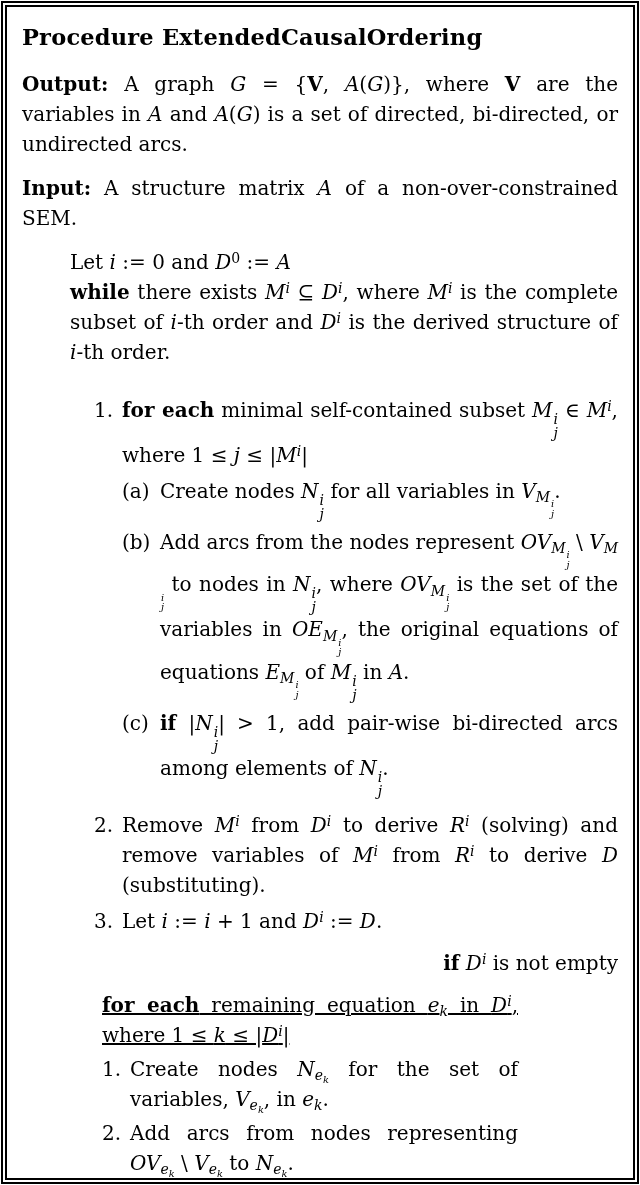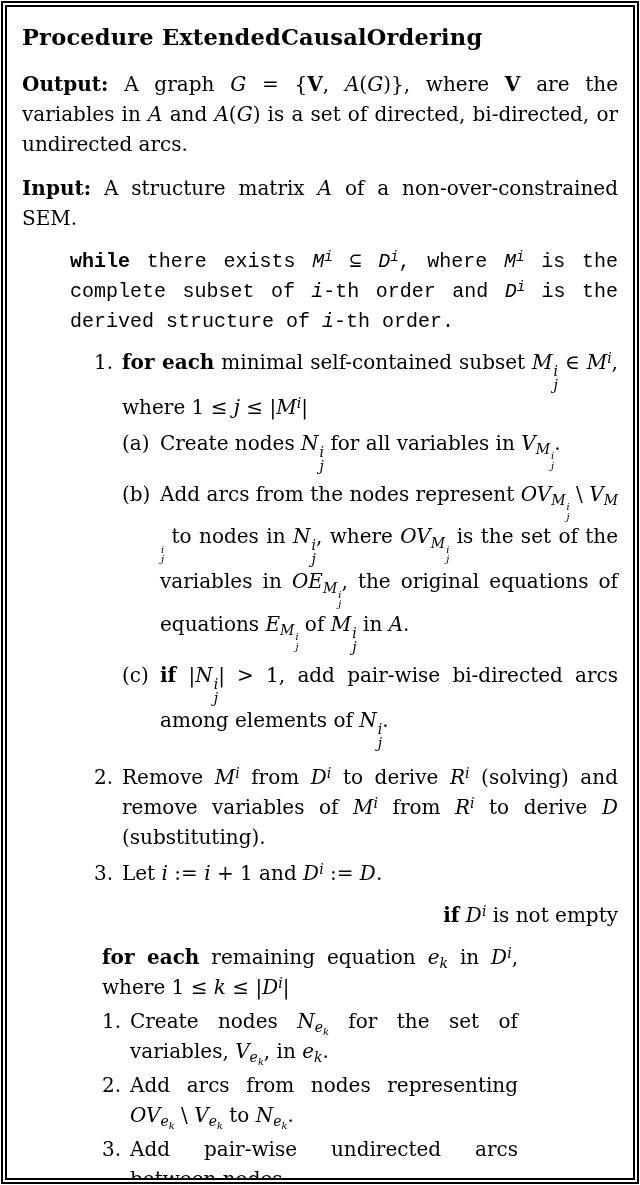--- a/index.html
+++ b/index.html
@@ -17,31 +17,31 @@
     font-size:20px; line-height:1.5;
     text-align:justify;
   }
   .title {
     font-size:22.5px; font-weight:bold;
     margin:2px 0 14px 0; text-align:left; letter-spacing:.2px;
   }
   .para { margin:0 0 14px 0; }
   .block-main { margin-left:48px; }
   .init-line { margin:0; text-align:left; }
-  .while-para { margin:0 0 10px 0;font-family:Liberation Mono, monospace; }
+  .while-para { margin:0 0 28px 0; }
   .mainlist { margin-left:24px; margin-top:10px; }
   .litem { display:flex; margin:0 0 6px 0; }
   .litem .lbl { flex:0 0 28px; }
   .litem .lbody { flex:1; min-width:0; }
   .sublist { margin-top:6px; }
   .litem.sub { margin:0 0 6px 0; }
   .litem.sub .lbl { flex:0 0 38px; }
   .if-line { margin:12px 0 12px 20px; text-align:right; }
   .final-block { margin-left:80px; margin-right:100px; }
-  .foreach-para { margin:0 0 4px 0; }
+  .foreach-para { margin:0 0 4px 0;text-decoration:underline; }
   .final-block .litem { margin-bottom:4px; }
   b { font-weight:bold; }
   i { font-style:italic; }
   .cal { font-style:italic; }
   sub, sup { font-size:0.7em; line-height:0; }
   sub { vertical-align:-0.3em; }
   sup { vertical-align:0.45em; }
   .supsub {
     display:inline-flex; flex-direction:column; align-items:flex-start;
     font-size:0.7em; line-height:1; vertical-align:-0.5em; padding-left:1px;
@@ -54,20 +54,21 @@
 <div class="page">
   <div class="box">
 
     <div class="title">Procedure ExtendedCausalOrdering</div>
 
     <p class="para"><b>Output:</b> A graph <i>G</i> = {<b>V</b>, <i>A</i>(<i>G</i>)}, where <b>V</b> are the variables in <span class="cal">A</span> and <i>A</i>(<i>G</i>) is a set of directed, bi-directed, or undirected arcs.</p>
 
     <p class="para"><b>Input:</b> A structure matrix <span class="cal">A</span> of a non-over-constrained SEM.</p>
 
     <div class="block-main">
+      <p class="init-line">Let <i>i</i> := 0 and <span class="cal">D</span><sup>0</sup> := <span class="cal">A</span></p>
       <p class="while-para"><b>while</b> there exists <span class="cal">M</span><sup><i>i</i></sup> ⊆ <span class="cal">D</span><sup><i>i</i></sup>, where <span class="cal">M</span><sup><i>i</i></sup> is the complete subset of <i>i</i>-th order and <span class="cal">D</span><sup><i>i</i></sup> is the derived structure of <i>i</i>-th order.</p>
 
       <div class="mainlist">
 
         <div class="litem">
           <span class="lbl">1.</span>
           <div class="lbody">
             <div class="ltxt"><b>for each</b> minimal self-contained subset <span class="cal">M</span><span class="supsub">
                   <span class="ss-top"><i>i</i></span>
                   <span class="ss-bot"><i>j</i></span>

